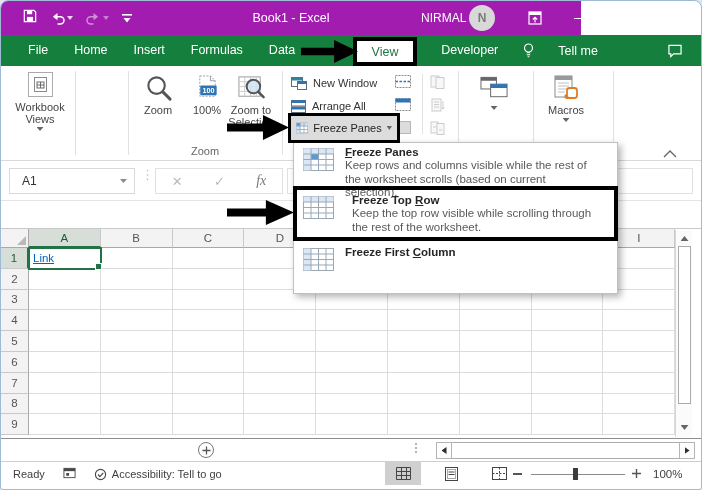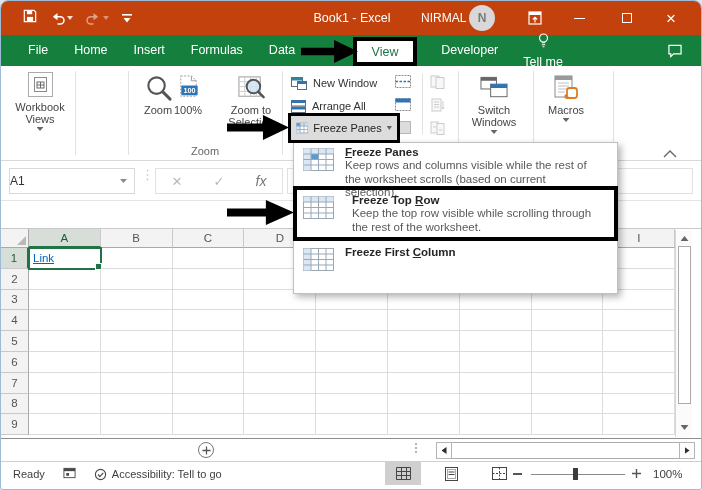--- a/index.html
+++ b/index.html
@@ -4,57 +4,57 @@
 <style>
   * { box-sizing: border-box; margin: 0; padding: 0; }
   html,body { background:#dce6f0; }
   .window {
     position: relative; width: 702px; height: 490px;
     font-family: "Liberation Sans", sans-serif;
     background: #fff; border: 1px solid #9dbad7;
     border-radius: 8px 8px 3px 3px; overflow: hidden;
   }
   
-  .titlebar { position:absolute; left:0; top:0; width:702px; height:34px; background:#c2410c; color:#fff; }
+  .titlebar { position:absolute; left:0; top:0; width:580px; height:34px; background:#a21caf; color:#fff; }
   .qat { position:absolute; left:22px; top:0; height:34px; display:flex; align-items:center; gap:13px; }
   .qat .chevw { width:6px; height:4px; clip-path:polygon(0 0,100% 0,50% 100%); background:rgba(255,255,255,.85); display:inline-block; margin-left:2px; }
   .dim { opacity:.5; }
   .wtitle { position:absolute; left:0; right:0; top:0; height:34px; display:flex; align-items:center; justify-content:center; font-size:12.5px; }
   .username { position:absolute; left:420px; top:0; height:34px; display:flex; align-items:center; font-size:12px; }
   .avatar { position:absolute; left:468px; top:4px; width:26px; height:26px; border-radius:50%; background:#d8d8d8; color:#7a7a7a; font-size:12px; font-weight:bold; display:flex; align-items:center; justify-content:center; }
   .wctrl { position:absolute; top:0; height:34px; width:32px; display:flex; align-items:center; justify-content:center; }
   .minbar { width:11px; height:0; border-top:1.5px solid #fff; display:block; }
   .maxbox { width:10px; height:10px; border:1.3px solid #fff; display:block; }
   .closex { font-size:17px; line-height:1; color:#fff; }
   
   .tabrow { position:absolute; left:0; top:34px; width:702px; height:31px; background:#15803d; display:flex; align-items:center; padding-left:14px; }
   .tab { padding:0 13px; font-size:12.5px; color:#fff; height:31px; line-height:31px; white-space:nowrap; }
   .tabspacer { width:120px; height:1px; }
-  .tellme-wrap { display:flex; align-items:center; gap:7px; margin-left:12px; color:#fff; font-size:12.5px;flex-direction:column; }
+  .tellme-wrap { display:flex; align-items:center; gap:24px; margin-left:12px; color:#fff; font-size:12.5px; }
   .comment-wrap { margin-left:auto; margin-right:20px; display:flex; align-items:center; }
   
   .ribbon { position:absolute; left:0; top:65px; width:702px; height:95px; background:#fff; border-bottom:1px solid #d9d9d9; }
   .vsep { position:absolute; top:5px; height:84px; width:1px; background:#e1e1e1; }
   .bigbtn { position:absolute; top:6px; display:flex; flex-direction:column; align-items:center; font-size:11px; color:#444; line-height:12px; text-align:center; }
   .sqbtn { width:25px; height:25px; border:1px solid #ababab; background:#fff; display:flex; align-items:center; justify-content:center; margin-bottom:4px; }
   .chev { width:7px; height:4px; clip-path:polygon(0 0,100% 0,50% 100%); background:#666; display:inline-block; }
   .grplabel { position:absolute; top:79px; font-size:11px; color:#666; text-align:center; }
   .winrow { position:absolute; left:290px; height:18px; display:flex; align-items:center; gap:6px; font-size:11px; color:#333; white-space:nowrap; }
   .smico { position:absolute; width:18px; height:15px; display:flex; align-items:center; }
   .collapse-chev { position:absolute; left:662px; top:78px; }
   
   .box-fp { position:absolute; left:287px; top:112px; width:112px; height:30px; border:3px solid #000; background:#dcdcdc; display:flex; align-items:center; gap:5px; padding:0 5px; font-size:11px; color:#222; z-index:60; white-space:nowrap; }
   
   .formula { position:absolute; left:0; top:160px; width:702px; height:40px; background:#fff; border-bottom:1px solid #e4e4e4; }
-  .namebox { position:absolute; left:8px; top:7px; width:126px; height:26px; border:1px solid #d9d9d9; display:flex; align-items:center; padding-left:0; font-size:12px; color:#333; }
+  .namebox { position:absolute; left:8px; top:7px; width:126px; height:26px; border:1px solid #d9d9d9; display:flex; align-items:center; padding-left:12px; font-size:12px; color:#333; }
   .namebox .chev { margin-left:auto; margin-right:7px; background:#8a8a8a; }
   .fdots { position:absolute; left:140px; top:10px; color:#c4c4c4; font-size:13px; letter-spacing:0; line-height:7px; }
   .fxbox { position:absolute; left:154px; top:7px; width:128px; height:26px; border:1px solid #e1e1e1; display:flex; align-items:center; justify-content:space-around; }
   .fcancel,.fenter { color:#b9b9b9; font-size:13px; }
-  .fx { font-family:Liberation Sans, sans-serif; font-style:italic; font-size:14px; color:#7a7a7a; }
+  .fx { font-family:Liberation Serif, serif; font-style:italic; font-size:14px; color:#7a7a7a; }
   .ffield { position:absolute; left:286px; right:10px; top:7px; height:26px; border:1px solid #e1e1e1; background:#fff; }
   .fgap { position:absolute; left:0; top:200px; width:702px; height:28px; background:#fff; border-bottom:1px solid #c9c9c9; }
   
   .grid { position:absolute; left:0; top:228px; width:674px; height:207px; overflow:hidden; background:#fff; }
   .ghead { display:flex; height:19px; }
   .gcorner { width:28px; height:19px; background:#f3f3f3; border-right:1px solid #a9a9a9; border-bottom:1px solid #a9a9a9; position:relative; flex:none; }
   .gcorner::after { content:""; position:absolute; right:2px; bottom:2px; width:0; height:0; border-left:9px solid transparent; border-bottom:9px solid #b9b9b9; }
   .gcolh { width:71.8px; flex:none; background:#f3f3f3; border-right:1px solid #c9c9c9; border-bottom:1px solid #a9a9a9; font-size:11.5px; color:#555; display:flex; align-items:center; justify-content:center; }
   .gcolh.selh { background:#d7ddd7; border-bottom:2px solid #217346; color:#1e5b38; }
   .grow { display:flex; height:20.8px; }
@@ -209,21 +209,21 @@
 
     <div class="bigbtn" style="left:132px;width:50px;">
       <span style="height:32px;display:flex;align-items:center;">
         <svg width="29" height="29" viewBox="0 0 30 30">
             <circle cx="13" cy="12" r="8.5" fill="none" stroke="#555" stroke-width="2.2"></circle>
             <path d="M19.5 18.5 L27 26" stroke="#555" stroke-width="3" stroke-linecap="round"></path>
           </svg>
       </span>
       <span>Zoom</span>
     </div>
-    <div class="bigbtn" style="left:166px;width:42px;justify-content:space-between;">
+    <div class="bigbtn" style="left:185px;width:42px;justify-content:space-between;">
       <span style="height:32px;display:flex;align-items:center;">
         <svg width="27" height="29" viewBox="0 0 28 30">
             <path d="M6 2 h11 l5 5 v16 h-16 z" fill="#fff" stroke="#9a9a9a" stroke-dasharray="2 1.5"></path>
             <path d="M17 2 v5 h5" fill="none" stroke="#9a9a9a"></path>
             <rect x="6.5" y="12" width="17" height="10" rx="1" fill="#2e75b6"></rect>
             <text x="15" y="19.5" font-size="7.5" font-weight="bold" fill="#fff" text-anchor="middle" font-family="Liberation Sans, sans-serif">100</text>
           </svg>
       </span>
       <span>100%</span>
     </div>
@@ -302,21 +302,20 @@
 
     <div class="bigbtn" style="left:462px;width:62px;">
       <span style="height:32px;display:flex;align-items:center;">
         <svg width="29" height="24" viewBox="0 0 30 24">
             <rect x="1" y="1" width="16" height="12" fill="#fff" stroke="#666"></rect>
             <rect x="1" y="1" width="16" height="3.5" fill="#666"></rect>
             <rect x="11" y="8" width="17" height="13" fill="#fff" stroke="#666"></rect>
             <rect x="11" y="8" width="17" height="4" fill="#2e75b6"></rect>
           </svg>
       </span>
-      <span>Switch Windows</span>
       <span class="chev" style="margin-top:2px;"></span>
     </div>
     <div class="vsep" style="left:532px;"></div>
 
     <div class="bigbtn" style="left:540px;width:50px;">
       <span style="height:32px;display:flex;align-items:center;">
         <svg width="28" height="27" viewBox="0 0 28 27">
             <rect x="3" y="1" width="17" height="21" fill="#fff" stroke="#8a8a8a"></rect>
             <rect x="3" y="1" width="17" height="4" fill="#9a9a9a"></rect>
             <path d="M6 8 h11 M6 11 h11 M6 14 h11 M6 17 h7" stroke="#c0c0c0"></path>

